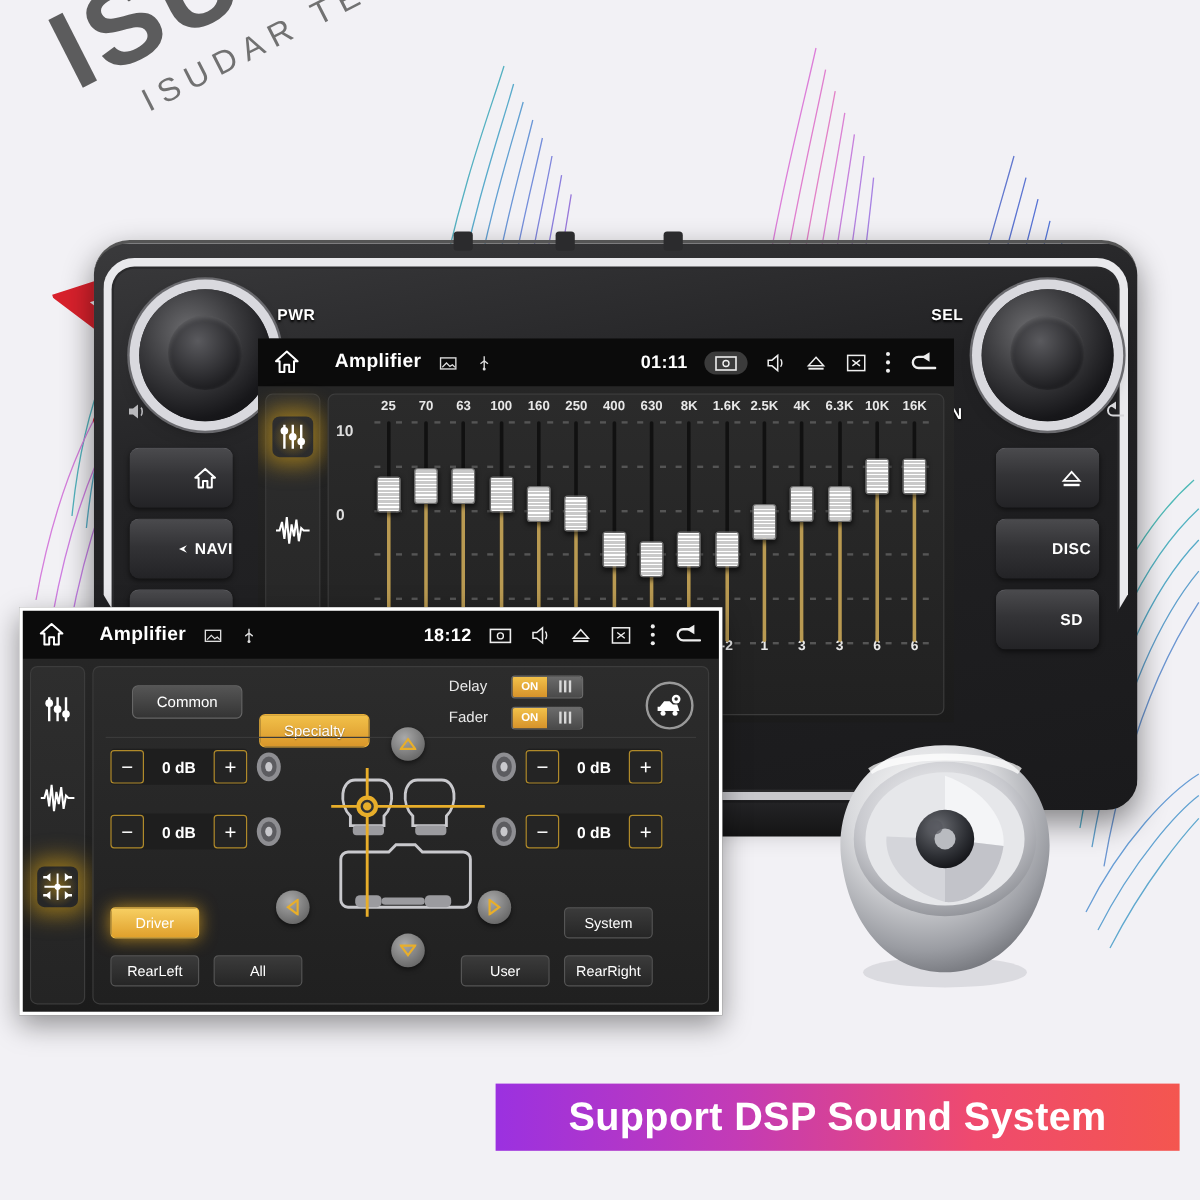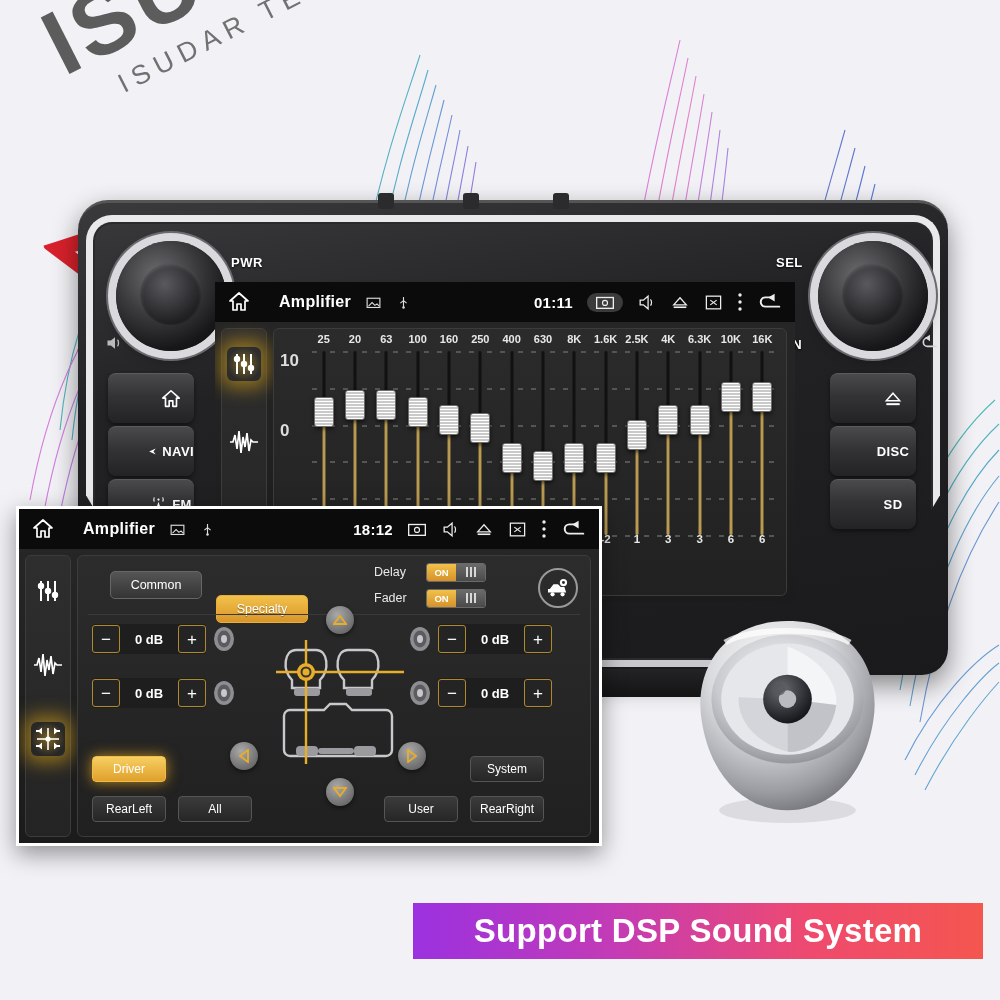--- a/index.html
+++ b/index.html
@@ -59,21 +59,21 @@
     content:""; position:absolute; left:22%; top:20%; width:56%; height:56%;
     border-radius:50%;
     background: radial-gradient(circle at 40% 34%, #5a5a5e, #202023 70%, #141416);
     box-shadow: inset 0 2px 4px rgba(255,255,255,.18);
   }
   .knob-label { position: absolute; color:#fff; font-size:13px; font-weight:bold; letter-spacing:.5px;
                 text-shadow: 0 1px 2px #000; }
 
   .btn-col { position: absolute; width: 86px; }
   .hw-btn {
-    height: 50px; margin-bottom: 3px;
+    height: 50px; margin-bottom: 9px;
     background: linear-gradient(#4a4a4d 0%, #333336 45%, #232326 100%);
     border-radius: 8px; border-top: 1px solid #5b5b5f;
     display:flex; align-items:center; justify-content:center; gap:5px;
     color:#fff; font-size:13px; font-weight:bold; letter-spacing:.4px;
     box-shadow: 0 2px 4px rgba(0,0,0,.5);
     padding-left: 40px;
   }
 
   
   .screen1 {
@@ -101,21 +101,21 @@
 
   .eq-panel {
     flex:1; margin: 6px 8px 6px 2px; border:1px solid #3c3c3c; border-radius:6px;
     background: linear-gradient(#2b2b2b,#212121); position:relative; padding: 4px 8px 2px 34px;
   }
   .eq-freqs, .eq-vals { display:flex; }
   .eq-freqs span, .eq-vals span {
     flex:1; text-align:center; color:#e8e8e8; font-size:11px; font-weight:bold;
   }
   .eq-vals span { font-size: 11.5px; }
-  .eq-scale { position:absolute; left:6px; top:22px; color:#ddd; font-size:17px; font-weight:bold; }
+  .eq-scale { position:absolute; left:6px; top:22px; color:#ddd; font-size:13px; font-weight:bold; }
   .eq-scale.low { top: 92px; }
   .eq-tracks { display:flex; height: 188px; padding-top:2px; }
   .eq-ch { flex:1; position:relative; }
   .eq-line {
     position:absolute; left:50%; transform:translateX(-50%); top:4px; bottom:6px; width:3px;
     background:#111; border-radius:2px;
   }
   .eq-fill { position:absolute; left:50%; transform:translateX(-50%); width:3px; background:#b99a52; border-radius:2px; }
   .eq-ticks { position:absolute; left:0; right:0; top:4px; bottom:6px; }
   .eq-ticks i { position:absolute; width:5px; height:2px; background:#555; }
@@ -418,21 +418,21 @@
       <div class="rail-icon">
         <svg width="30" height="26" viewBox="0 0 30 26">
           <polyline points="1,13 4,13 6,6 8,20 10,2 12,24 14,8 16,18 18,4 20,22 22,11 24,13 29,13" fill="none" stroke="#fff" stroke-width="1.7"></polyline>
         </svg>
       </div>
     </div>
 
     <div class="eq-panel">
       <div class="eq-freqs">
         <span>25</span>
-        <span>20</span>
+        <span>70</span>
         <span>63</span>
         <span>100</span>
         <span>160</span>
         <span>250</span>
         <span>400</span>
         <span>630</span>
         <span>8K</span>
         <span>1.6K</span>
         <span>2.5K</span>
         <span>4K</span>

